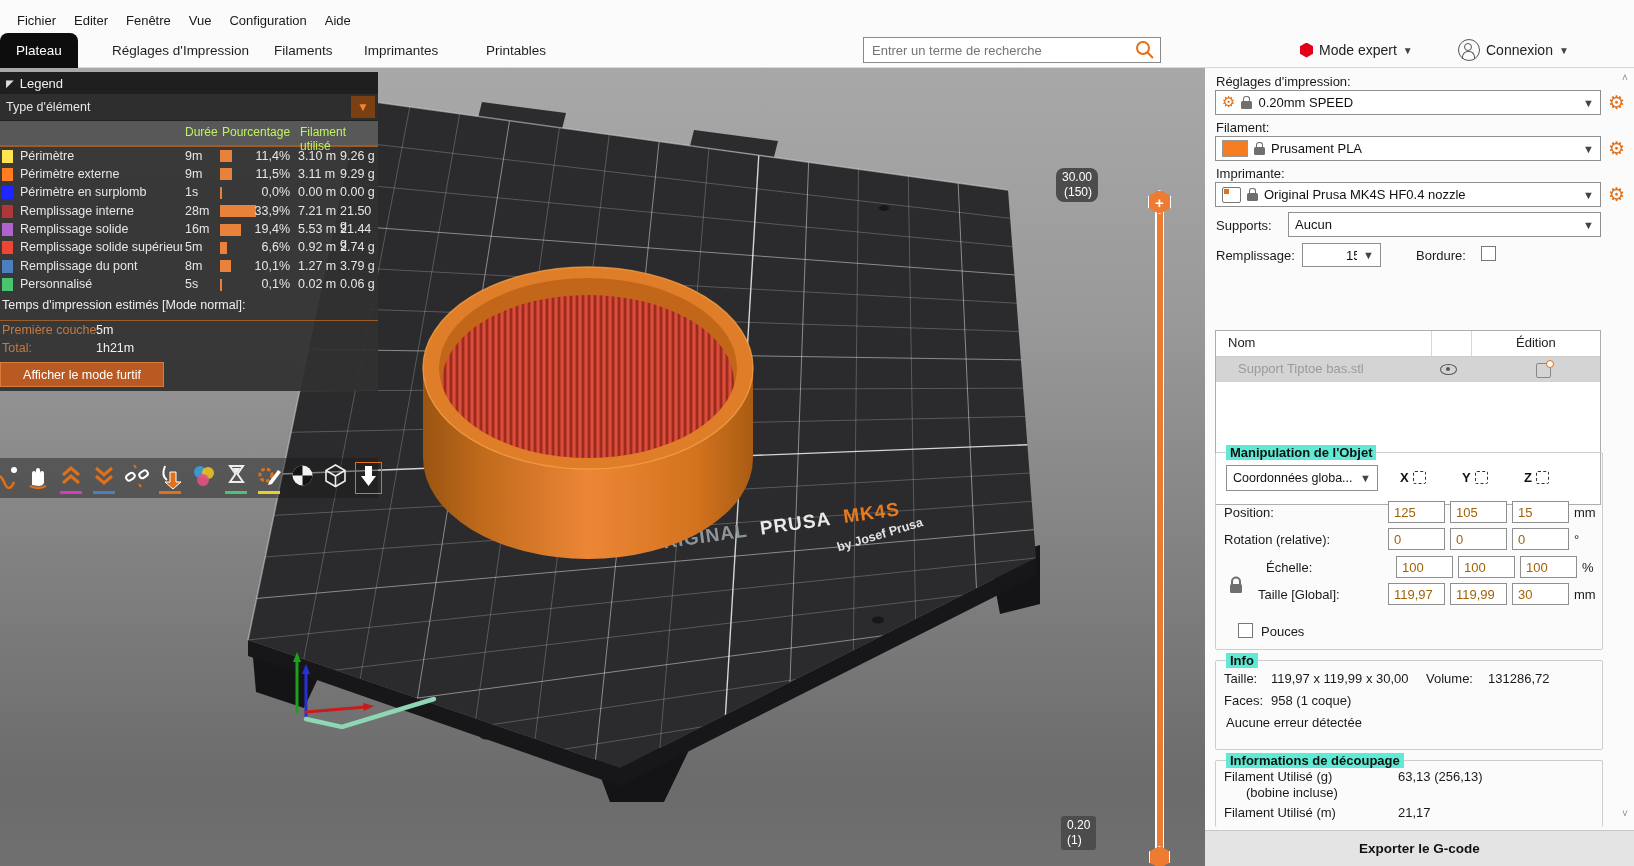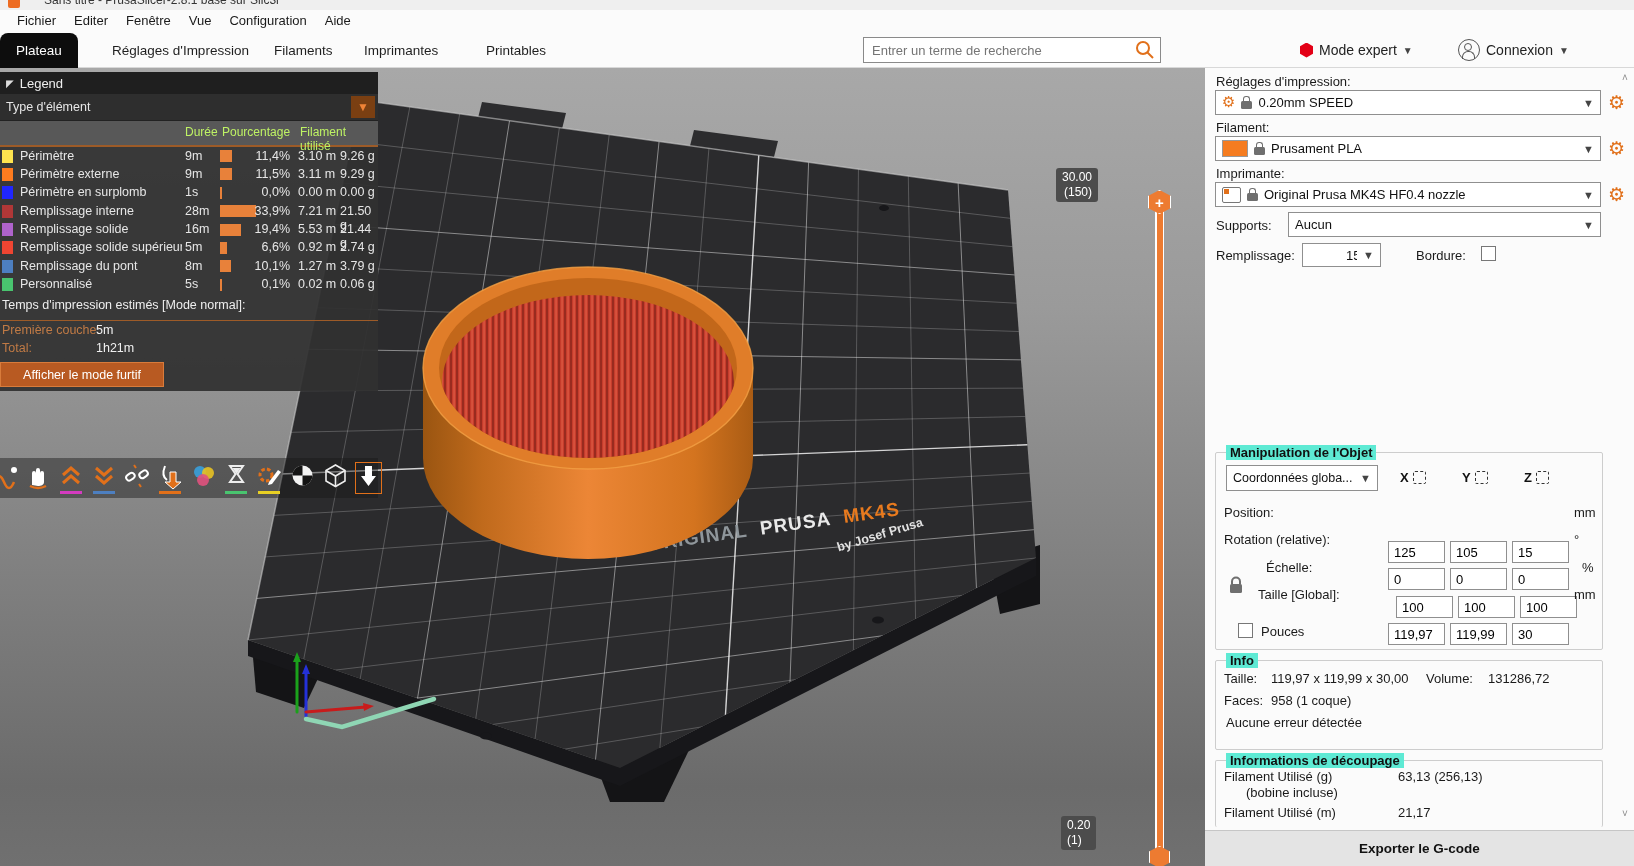--- a/index.html
+++ b/index.html
@@ -76,38 +76,34 @@
   #objtable .thead{height:25px;border-bottom:1px solid #ccc;position:relative;font-size:13px;color:#222;}
   #objtable .trow2{height:25px;background:#d4d4d4;position:relative;font-size:13px;color:#9b9b9b;}
   .eye{display:inline-block;width:17px;height:11px;position:relative;}
   .eye:before{content:"";position:absolute;inset:0;border:1.4px solid #555;border-radius:50%;}
   .eye:after{content:"";position:absolute;left:5.6px;top:3px;width:4px;height:4px;background:#555;border-radius:50%;}
   .editic{display:inline-block;width:13px;height:13px;border:1.4px solid #888;border-radius:2px;position:relative;}
   .editic:after{content:"";position:absolute;right:-4px;top:-4px;width:6px;height:6px;border:1.6px solid #e1701a;border-radius:50%;background:#fbfbfb;}
   
   .gbox{position:absolute;border:1px solid #cdcdcd;border-radius:2px;}
   .gtitle{position:absolute;top:-8px;left:10px;background:#5eead4;padding:0 4px;font-size:13px;font-weight:bold;color:#111;}
-  .numbox{position:absolute;width:57px;height:22px;background:#fff;border:1px solid #8f8f8f;box-sizing:border-box;font-size:13px;color:#000000;padding:0 5px;font-family:"Liberation Sans",sans-serif;margin-top:40px;}
+  .numbox{position:absolute;width:57px;height:22px;background:#fff;border:1px solid #8f8f8f;box-sizing:border-box;font-size:13px;color:#a16207;padding:0 5px;font-family:"Liberation Sans",sans-serif;}
   .axhdr{position:absolute;font-size:13px;font-weight:bold;color:#111;display:flex;gap:4px;align-items:center;}
   .axbox{width:11px;height:11px;border:1.4px dashed #333;border-radius:2px;}
   .irow-lbl{position:absolute;font-size:13px;color:#1a1a1a;}
   .unit{position:absolute;font-size:13px;color:#1a1a1a;}
   .infotxt{position:absolute;font-size:13px;color:#1a1a1a;white-space:nowrap;}
   #export-btn{left:1205px;top:830px;width:429px;height:36px;background:#e4e4e4;border-top:1px solid #c6c6c6;display:flex;align-items:center;justify-content:center;font-size:13.5px;font-weight:bold;color:#111;box-sizing:border-box;}
   .scrollcaret{position:absolute;font-size:10px;color:#8a8a8a;}
 </style>
 </head>
 <body>
 
 <div id="app">
 
-  <div class="abs" id="titlebar">
-    <div class="logo"></div>
-    <div class="ttl">Sans titre - PrusaSlicer-2.8.1 basé sur Slic3r</div>
-  </div>
 
   <div class="abs" id="menubar">
     <span class="menu-item">Fichier</span>
     <span class="menu-item">Editer</span>
     <span class="menu-item">Fenêtre</span>
     <span class="menu-item">Vue</span>
     <span class="menu-item">Configuration</span>
     <span class="menu-item">Aide</span>
   </div>
 
@@ -434,21 +430,21 @@
             <line x1="13.5" y1="14" x2="13.5" y2="24.5" stroke="#eee" stroke-width="1.6"></line>
           </svg>
       </div>
       <div class="lic active">
         <svg width="27" height="28">
             <polygon points="10,4 17,4 17,14 21,14 13.5,24 6,14 10,14" fill="#fff"></polygon>
           </svg>
       </div>
     </div>
 
-    <div class="abs tooltip" style="left:1056px;top:100px;text-align:right;">
+    <div class="abs tooltip" style="left:1056px;top:100px;text-align:right;border-radius:8px;">
       <div>30.00</div>
       <div>(150)</div>
     </div>
     <div class="abs tooltip" style="left:1061px;top:748px;text-align:left;">
       <div>0.20</div>
       <div>(1)</div>
     </div>
     <div class="abs vtrack">
         <div class="fill"></div>
       </div>
@@ -495,20 +491,33 @@
     </div>
 
     <div class="abs slbl" style="left:11px;top:180px;">Remplissage:</div>
     <div class="combo" style="left:97px;top:175px;width:79px;height:24px;padding-left:43px;">
       <span class="cv">15%</span>
       <span class="dd">▼</span>
     </div>
     <div class="abs slbl" style="left:211px;top:180px;">Bordure:</div>
     <div class="abs checkbox" style="left:276px;top:178px;"></div>
 
+    <div class="abs" id="objtable">
+      <div class="thead">
+        <span style="position:absolute;left:12px;top:4px;">Nom</span>
+        <span style="position:absolute;left:300px;top:4px;">Édition</span>
+        <span style="position:absolute;left:215px;top:0;width:1px;height:25px;background:#d8d8d8;"></span>
+        <span style="position:absolute;left:255px;top:0;width:1px;height:25px;background:#d8d8d8;"></span>
+      </div>
+      <div class="trow2">
+        <span style="position:absolute;left:22px;top:4px;">Support Tiptoe bas.stl</span>
+        <span class="eye" style="position:absolute;left:224px;top:7px;"></span>
+        <span class="editic" style="position:absolute;left:320px;top:6px;"></span>
+      </div>
+    </div>
 
     <div class="gbox" style="left:10px;top:384px;width:386px;height:196px;">
       <span class="gtitle">Manipulation de l'Objet</span>
       <div class="combo" style="left:10px;top:12px;width:152px;height:26px;">
         <span class="cv" style="font-size:12.5px;">Coordonnées globa...</span>
         <span class="dd">▼</span>
       </div>
       <div class="axhdr" style="left:184px;top:17px;">
           <span>X</span>
           <span class="axbox"></span>

